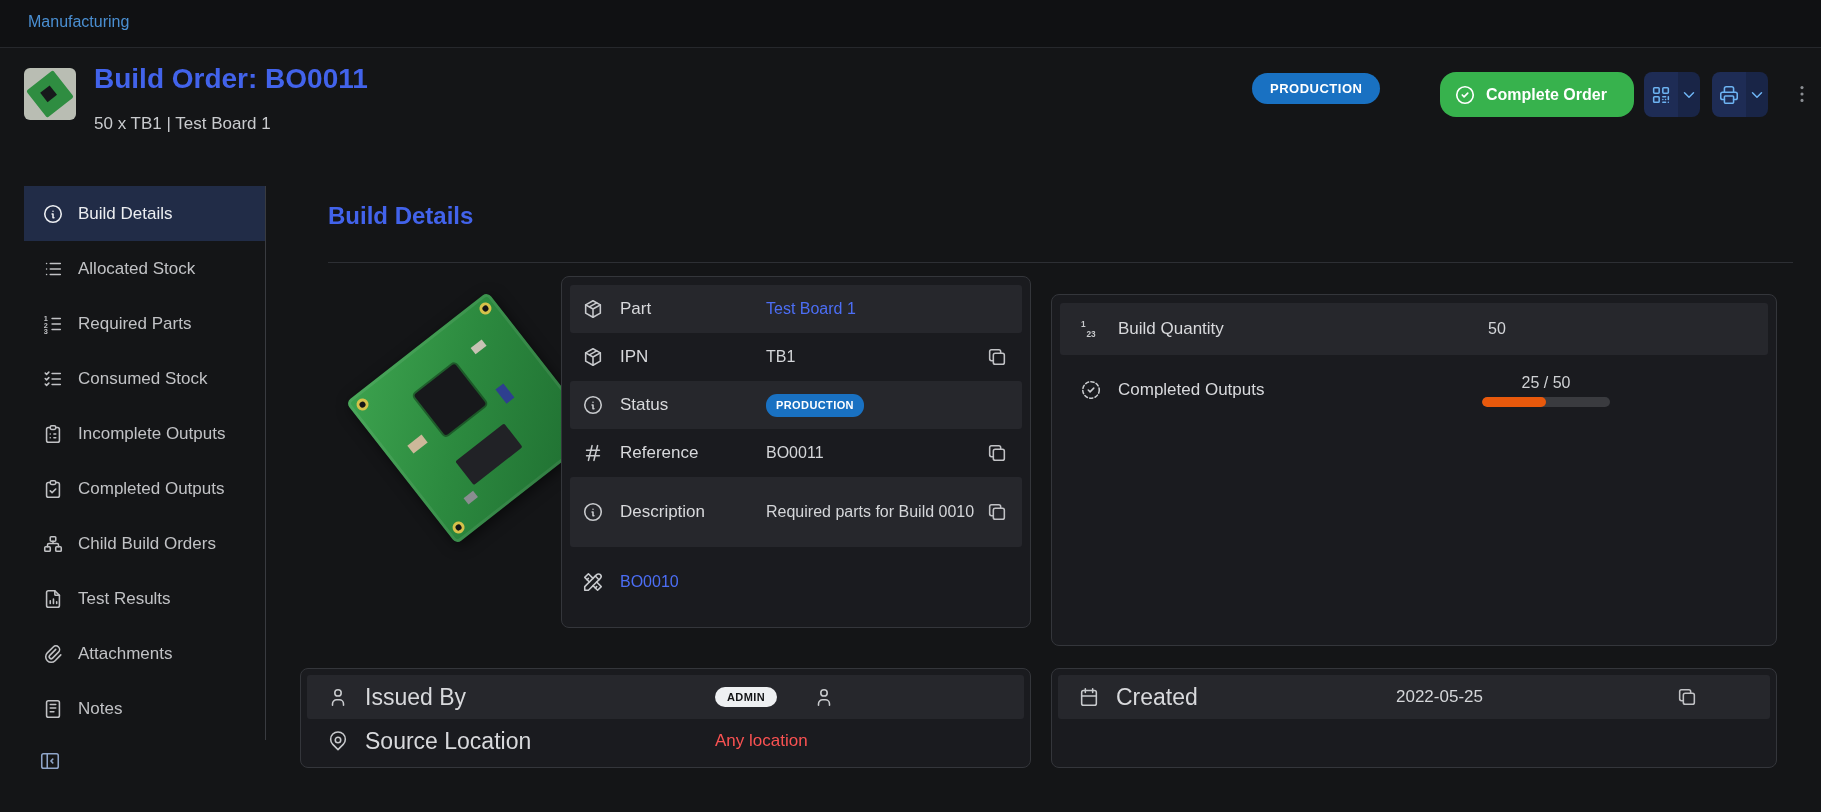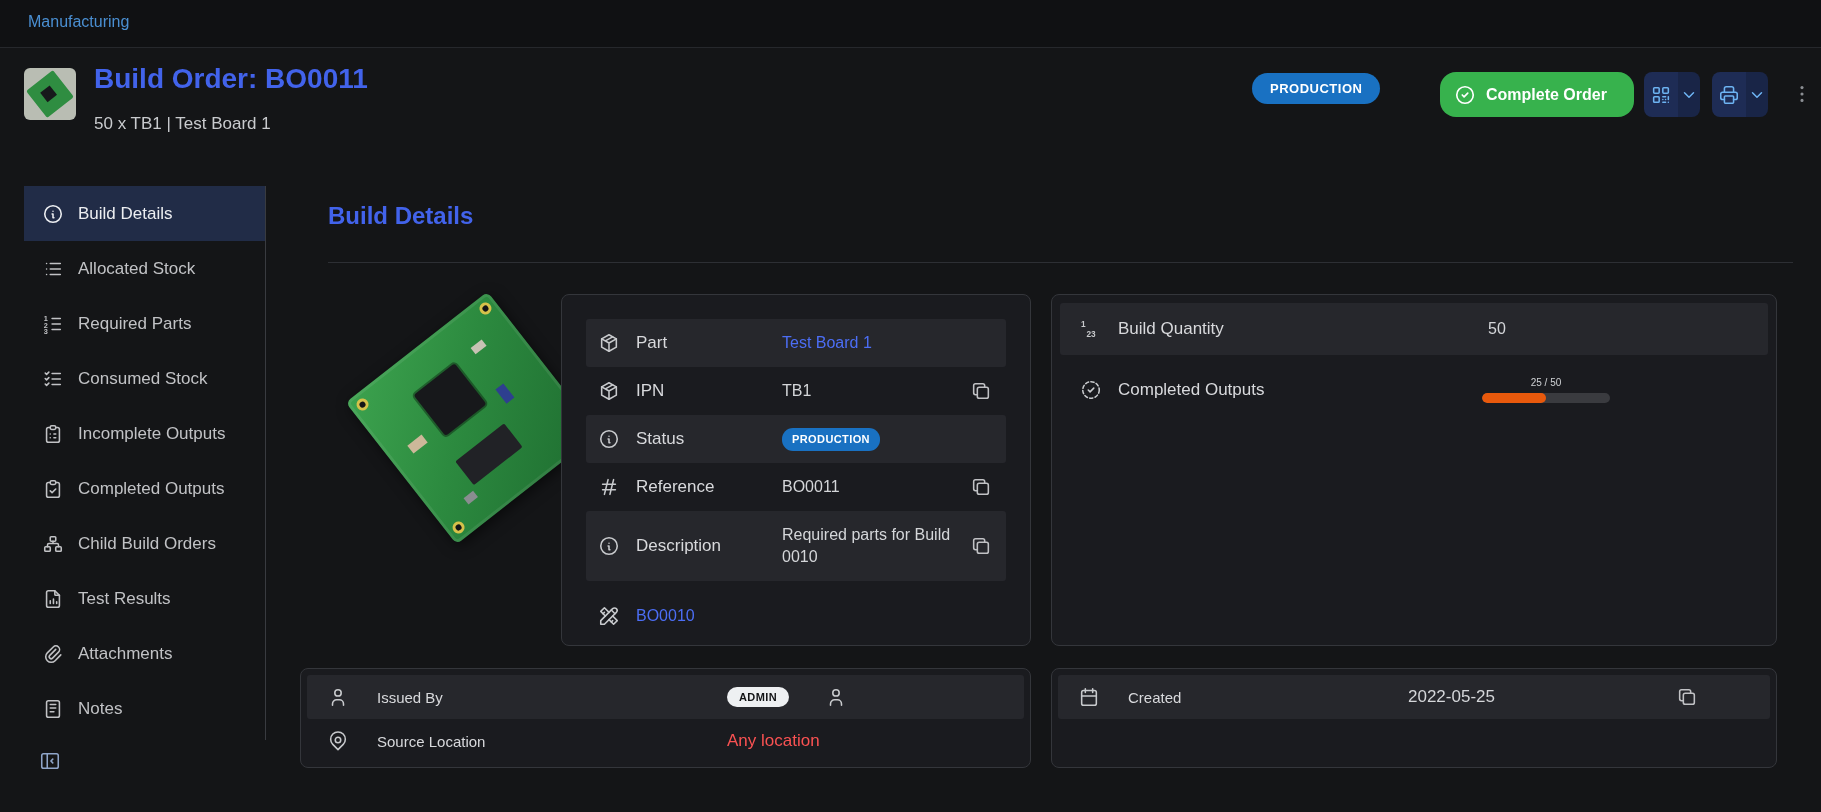--- a/index.html
+++ b/index.html
@@ -58,21 +58,21 @@
   .hole.h1{left:6px;top:6px}.hole.h2{right:6px;top:6px}.hole.h3{left:6px;bottom:6px}.hole.h4{right:6px;bottom:6px}
   .chip-big{position:absolute;left:58px;top:36px;width:52px;height:52px;background:#17181b;border-radius:3px;box-shadow:0 0 0 2px rgba(0,0,0,.35);}
   .chip-wide{position:absolute;left:50px;top:114px;width:62px;height:30px;background:#212226;border-radius:2px;}
   .comp1{position:absolute;left:22px;top:72px;width:18px;height:10px;background:#cdb89a;}
   .comp2{position:absolute;left:126px;top:82px;width:10px;height:18px;background:#2e3f8f;}
   .comp3{position:absolute;left:132px;top:34px;width:14px;height:8px;background:#c8c2b4;}
   .comp4{position:absolute;left:34px;top:148px;width:12px;height:8px;background:#8a8d90;}
 
   
   .card{position:absolute;background:#1a1b1f;border:1px solid #34363b;border-radius:8px;}
-  .details-card{left:561px;top:294px;width:470px;height:352px;padding:24px;}
+  .details-card{left:561px;top:276px;width:470px;height:352px;padding:8px;}
   .quantity-card{left:1051px;top:294px;width:726px;height:352px;padding:8px;}
   .issued-card{left:300px;top:668px;width:731px;height:100px;padding:6px;}
   .created-card{left:1051px;top:668px;width:726px;height:100px;padding:6px;}
 
   .drow{display:flex;align-items:center;min-height:48px;padding:0 12px;border-radius:3px;}
   .drow.tall{min-height:70px;}
   .drow.striped{background:#26272c;}
   .drow .ricon{flex:none;margin-right:16px;color:#c8cacd;}
   .drow .rlabel{flex:none;width:146px;font-size:17px;color:#d8d9dc;line-height:1.25;}
   .rlabel .narrow{display:inline-block;width:70px;}
@@ -84,30 +84,30 @@
   .qrow.striped{background:#26272c;}
   .qrow.tall{min-height:70px;}
   .qrow .ricon{flex:none;margin-right:16px;color:#c8cacd;}
   .qrow .rlabel{flex:none;width:370px;font-size:17px;color:#d8d9dc;}
   .qrow .rlabel.grow{flex:1;width:auto;}
   .qrow .rvalue{flex:1;font-size:16px;color:#d4d6d9;}
 
   .irow{display:flex;align-items:center;min-height:44px;padding:0 20px;border-radius:3px;}
   .irow.striped{background:#26272c;}
   .irow .ricon{flex:none;margin-right:16px;color:#c8cacd;}
-  .irow .rlabel{flex:none;width:350px;font-size:15px;color:#d8d9dc;margin-left:12px;}
+  .irow .rlabel{flex:none;width:350px;font-size:23px;color:#d8d9dc;}
   .irow .rvalue{flex:1;font-size:17px;color:#d4d6d9;display:flex;align-items:center;}
   .rvalue.error{color:var(--error-red);}
 
   .table-badge{display:inline-block;background:var(--status-badge-bg);color:#fff;font-size:11px;font-weight:700;letter-spacing:.4px;padding:4px 10px;border-radius:11px;}
   .admin-badge{display:inline-block;background:#eef0f2;color:#141517;font-size:11px;font-weight:700;letter-spacing:.4px;padding:4px 12px;border-radius:12px;}
   .user-icon-after{margin-left:36px;color:#c8cacd;}
 
   .progress-wrap{flex:none;width:128px;margin-right:138px;}
-  .progress-text{font-size:10px;color:#cfd1d4;text-align:center;margin-bottom:5px;}
+  .progress-text{font-size:16px;color:#cfd1d4;text-align:center;margin-bottom:5px;}
   .progress-track{height:10px;border-radius:5px;background:#3a3b3f;overflow:hidden;}
   .progress-fill{height:100%;border-radius:5px;background:var(--progress-orange);width:0;}
 
   .created-copy{margin-right:50px;}
   .defs-svg{position:absolute;width:0;height:0;overflow:hidden;}
 </style>
 </head>
 <body>
 
 <svg class="defs-svg" xmlns="http://www.w3.org/2000/svg" aria-hidden="true">

